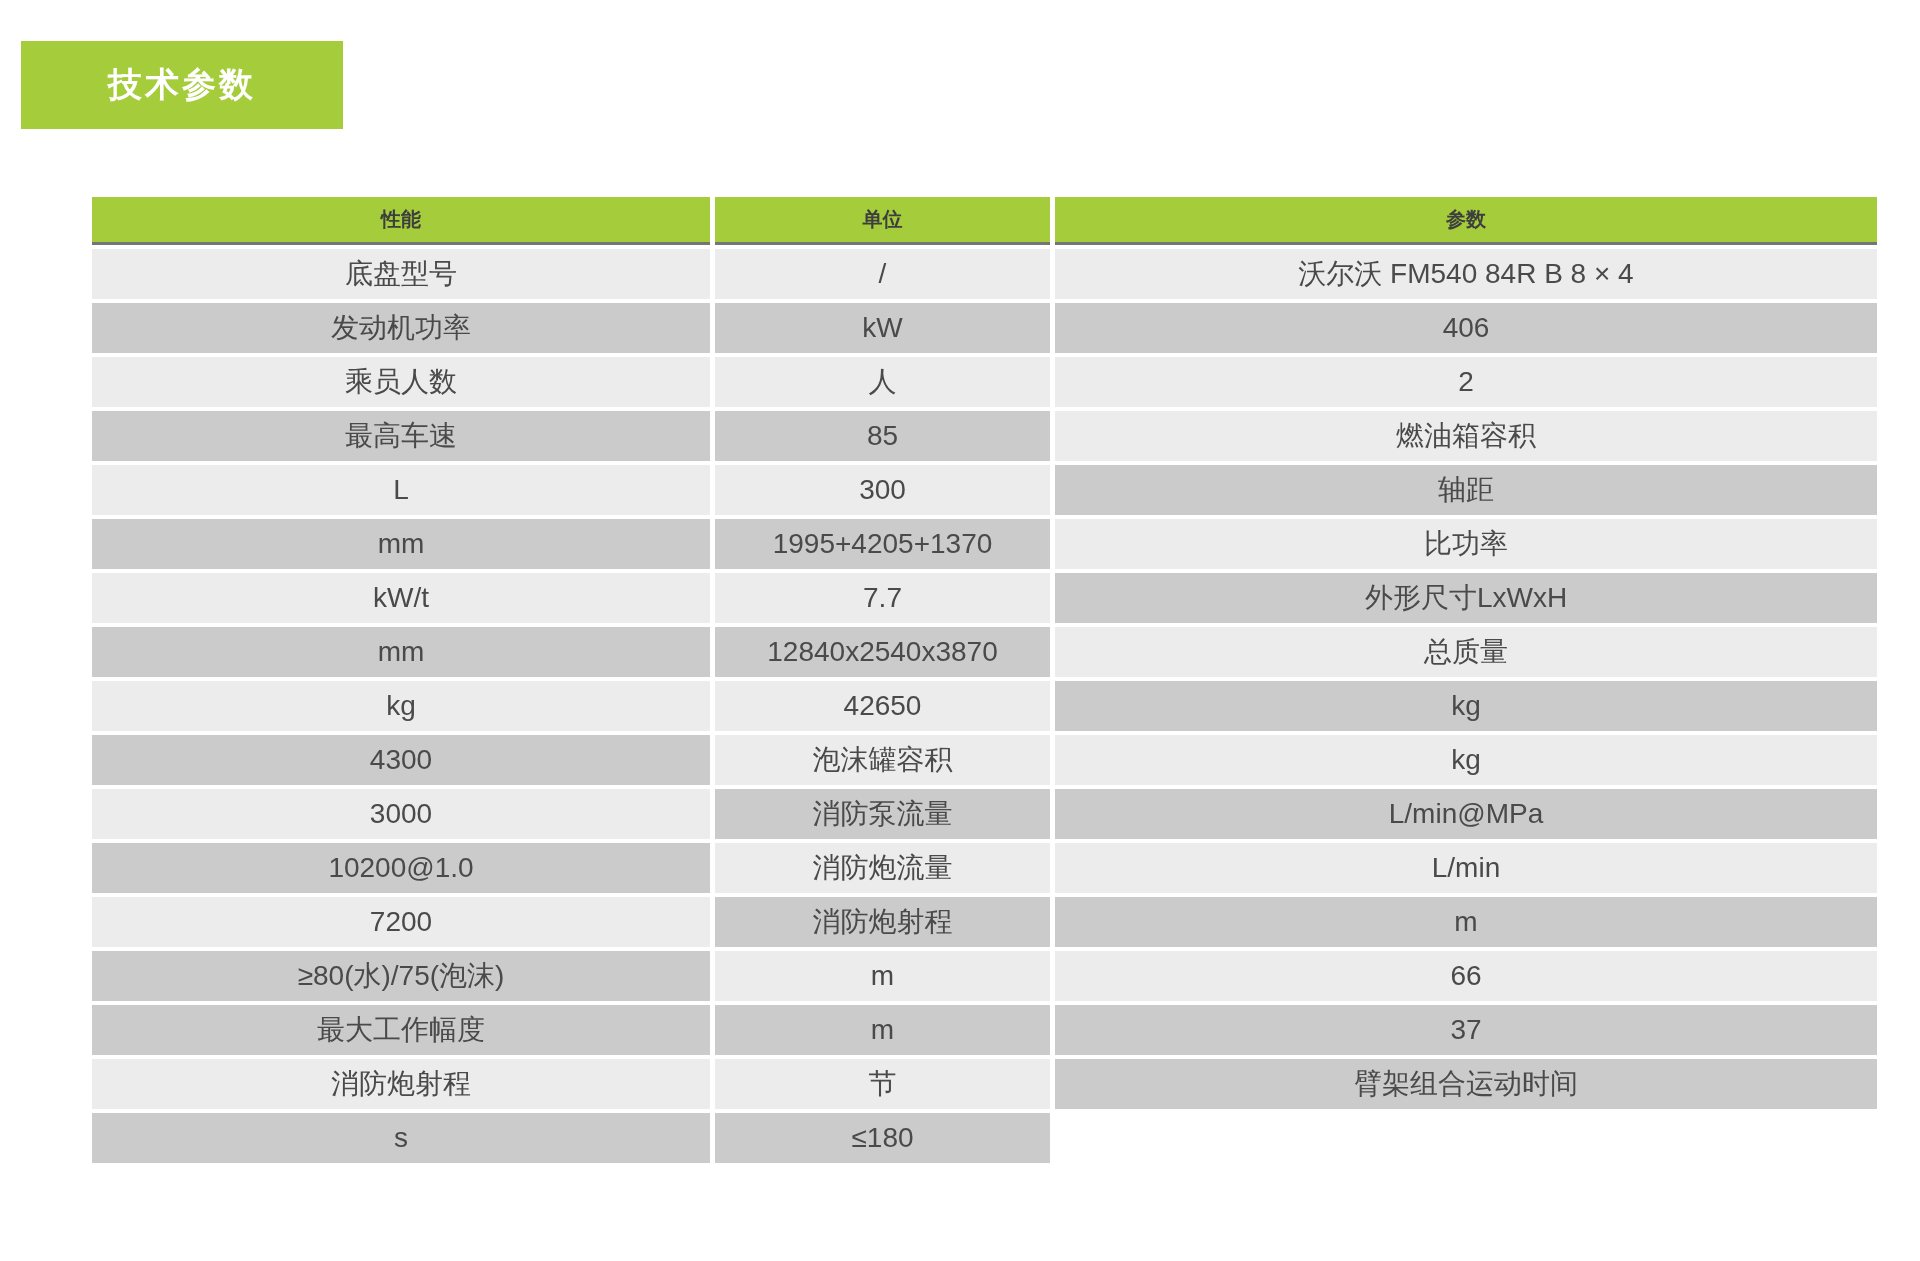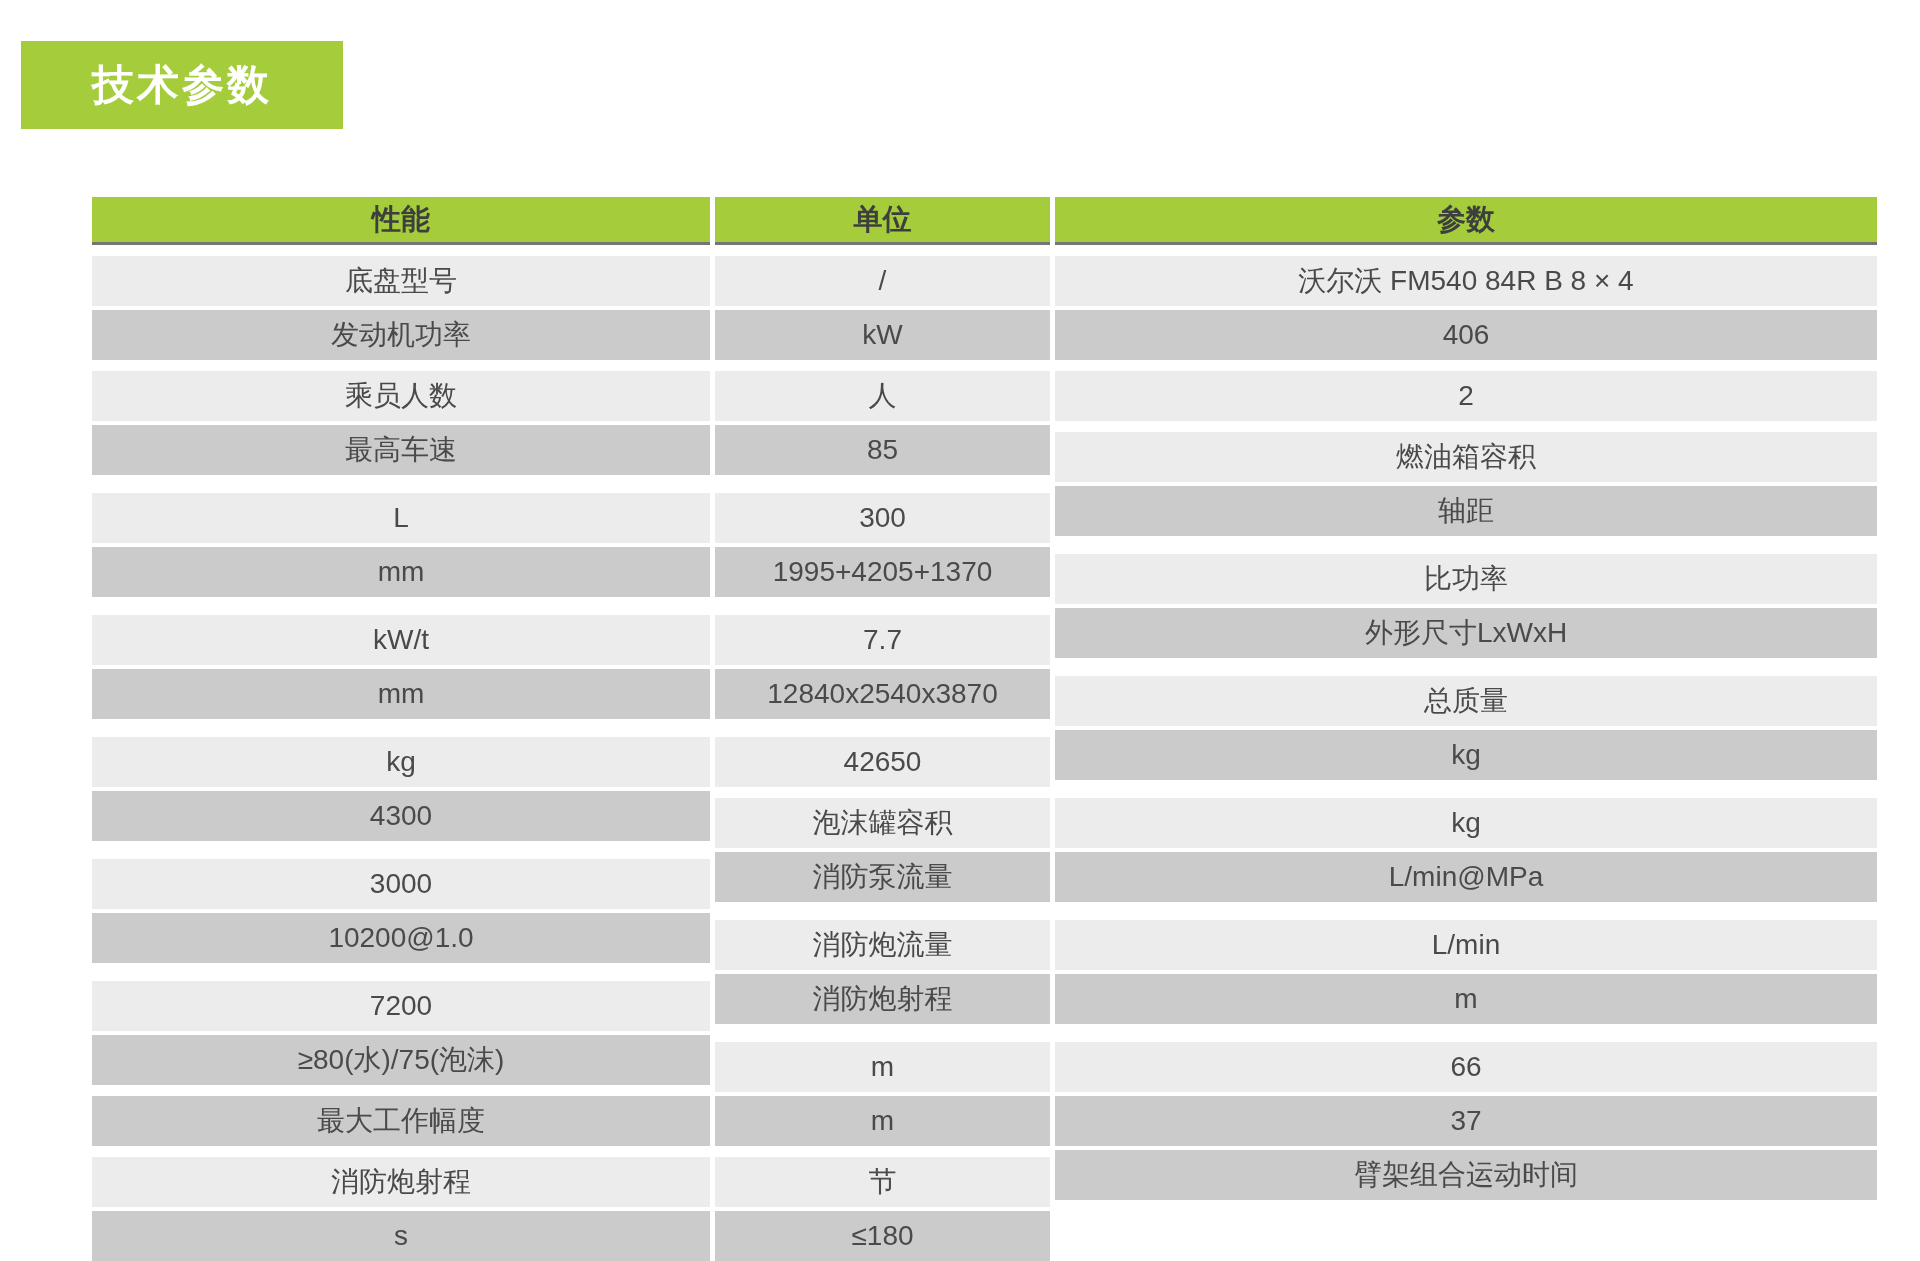--- a/index.html
+++ b/index.html
@@ -24,21 +24,21 @@
     top: 41px;
     width: 322px;
     height: 88px;
     background: var(--green);
     display: flex;
     align-items: center;
     justify-content: center;
   }
   .title-text {
     color: #ffffff;
-    font-size: 42px;
+    font-size: 34px;
     font-weight: bold;
     letter-spacing: 3px;
   }
 
   .spec-table {
     position: absolute;
     left: 92px;
     top: 197px;
     width: 1785px;
     display: grid;
@@ -54,25 +54,25 @@
     font-size: 28px;
     color: var(--text-body);
     text-align: center;
     white-space: nowrap;
   }
   .head-cell {
     height: 45px;
     background: var(--green);
     color: var(--text-dark);
     font-weight: bold;
-    font-size: 29px;
+    font-size: 20px;
     border-bottom: 3px solid var(--header-underline);
   }
   .data-cell { height: 50px; }
-  .row-light { background: var(--row-light); margin-top: 7px; }
+  .row-light { background: var(--row-light); }
   .row-dark  { background: var(--row-dark); }
 </style>
 </head>
 <body style="--green: #a5cc3b; --row-light: #ececec; --row-dark: #cbcbcb; --header-underline: #757575; --text-dark: #3d3f3e; --text-body: #4a4a4a;">
 
 <div class="title-box">
   <span class="title-text">技术参数</span>
 </div>
 
 <div class="spec-table" id="spec-table">

